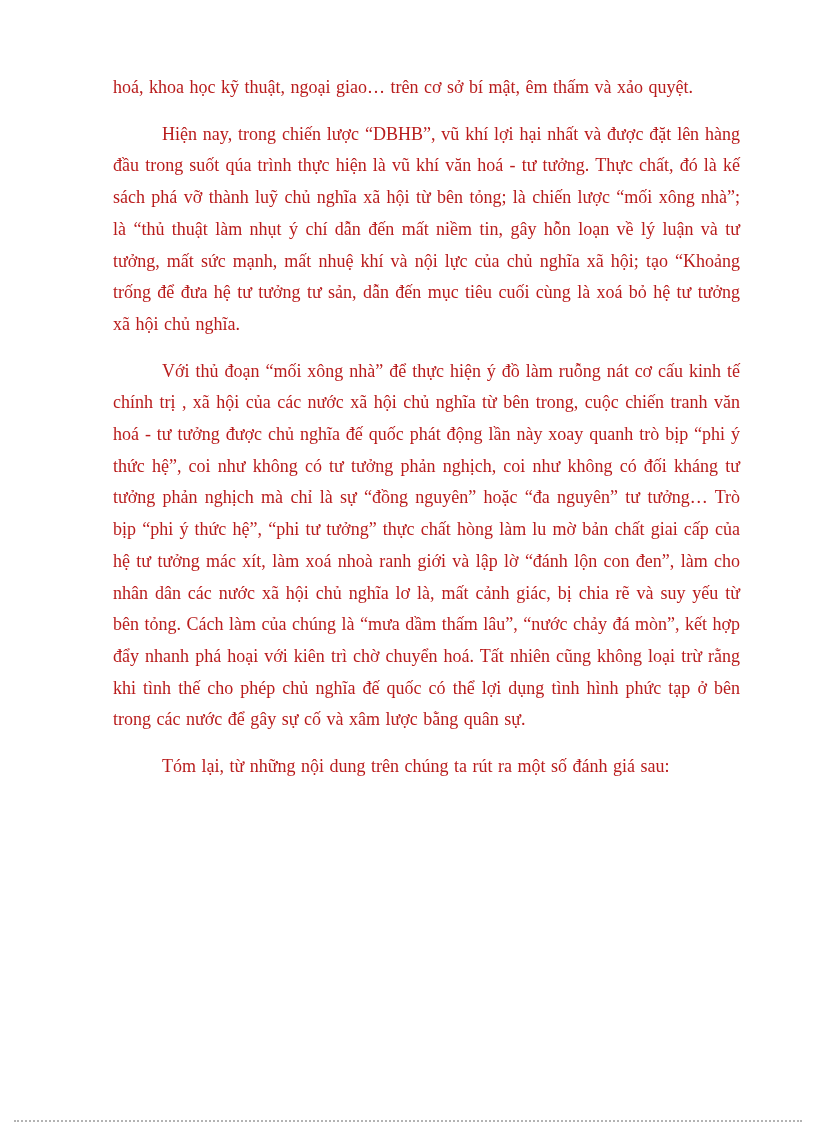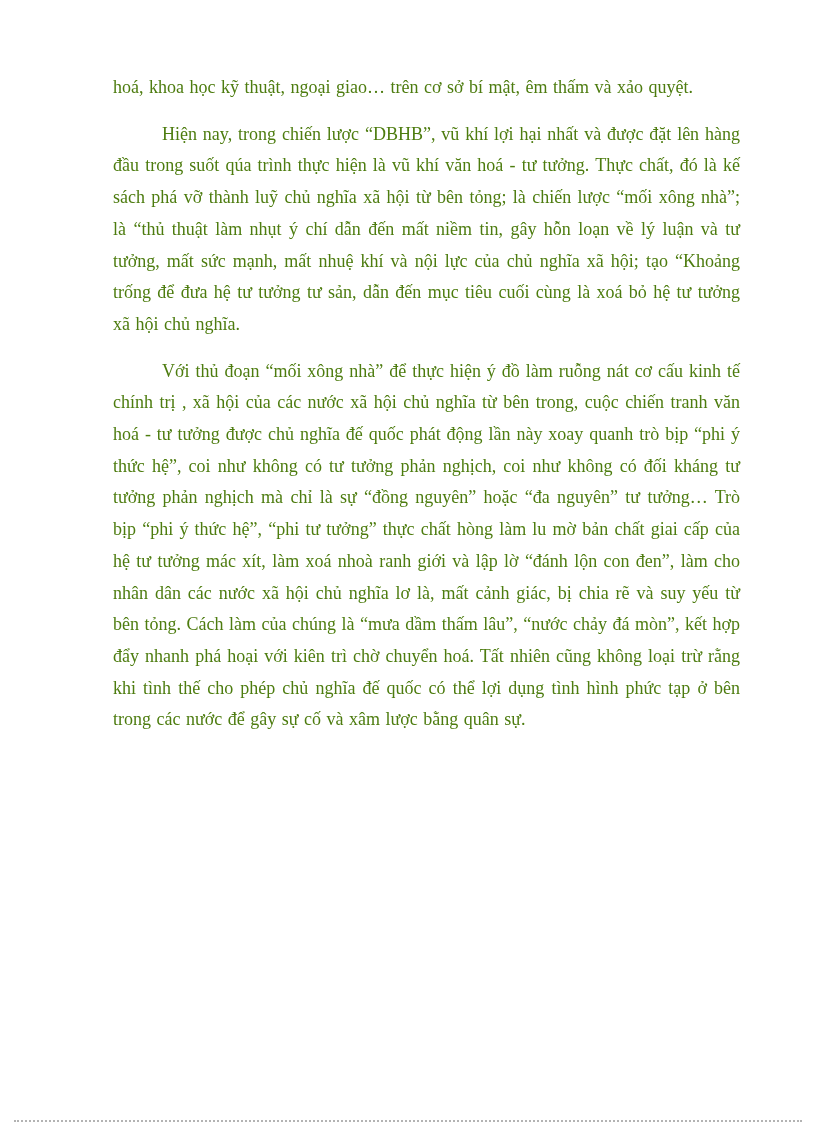--- a/index.html
+++ b/index.html
@@ -7,21 +7,21 @@
     padding: 0;
     background: #ffffff;
   }
   .page {
     position: relative;
     width: 816px;
     height: 1123px;
     background: #ffffff;
     overflow: hidden;
     font-family: "Liberation Serif", "DejaVu Serif", serif;
-    color: #4d7c0f;
+    color: #b91c1c;
   }
   .content {
     position: absolute;
     top: 72px;
     left: 113px;
     width: 627px;
   }
   .content p {
     margin: 0 0 15px 0;
     font-size: 18px;
@@ -47,15 +47,16 @@
   }
 </style>
 </head>
 <body>
 
 <div class="page">
   <div class="content">
     <p class="no-indent">hoá, khoa học kỹ thuật, ngoại giao… trên cơ sở bí mật, êm thấm và xảo quyệt.</p>
     <p>Hiện nay, trong chiến lược “DBHB”, vũ khí lợi hại nhất và được đặt lên hàng đầu trong suốt qúa trình thực hiện là vũ khí văn hoá - tư tưởng. Thực chất, đó là kế sách phá vỡ thành luỹ chủ nghĩa xã hội từ bên tỏng; là chiến lược “mối xông nhà”; là “thủ thuật làm nhụt ý chí dẫn đến mất niềm tin, gây hỗn loạn về lý luận và tư tưởng, mất sức mạnh, mất nhuệ khí và nội lực của chủ nghĩa xã hội; tạo “Khoảng trống để đưa hệ tư tưởng tư sản, dẫn đến mục tiêu cuối cùng là xoá bỏ hệ tư tưởng xã hội chủ nghĩa.</p>
     <p>Với thủ đoạn “mối xông nhà” để thực hiện ý đồ làm ruỗng nát cơ cấu kinh tế chính trị , xã hội của các nước xã hội chủ nghĩa từ bên trong, cuộc chiến tranh văn hoá - tư tưởng được chủ nghĩa đế quốc phát động lần này xoay quanh trò bịp “phi ý thức hệ”, coi như không có tư tưởng phản nghịch, coi như không có đối kháng tư tưởng phản nghịch mà chỉ là sự “đồng nguyên” hoặc “đa nguyên” tư tưởng… Trò bịp “phi ý thức hệ”, “phi tư tưởng” thực chất hòng làm lu mờ bản chất giai cấp của hệ tư tưởng mác xít, làm xoá nhoà ranh giới và lập lờ “đánh lộn con đen”, làm cho nhân dân các nước xã hội chủ nghĩa lơ là, mất cảnh giác, bị chia rẽ và suy yếu từ bên tỏng. Cách làm của chúng là “mưa dầm thấm lâu”, “nước chảy đá mòn”, kết hợp đẩy nhanh phá hoại với kiên trì chờ chuyển hoá. Tất nhiên cũng không loại trừ rằng khi tình thế cho phép chủ nghĩa đế quốc có thể lợi dụng tình hình phức tạp ở bên trong các nước để gây sự cố và xâm lược bằng quân sự.</p>
+    <p>Tóm lại, từ những nội dung trên chúng ta rút ra một số đánh giá sau:</p>
   </div>
   <div class="page-break-line"></div>
 </div>
 
 </body></html>

